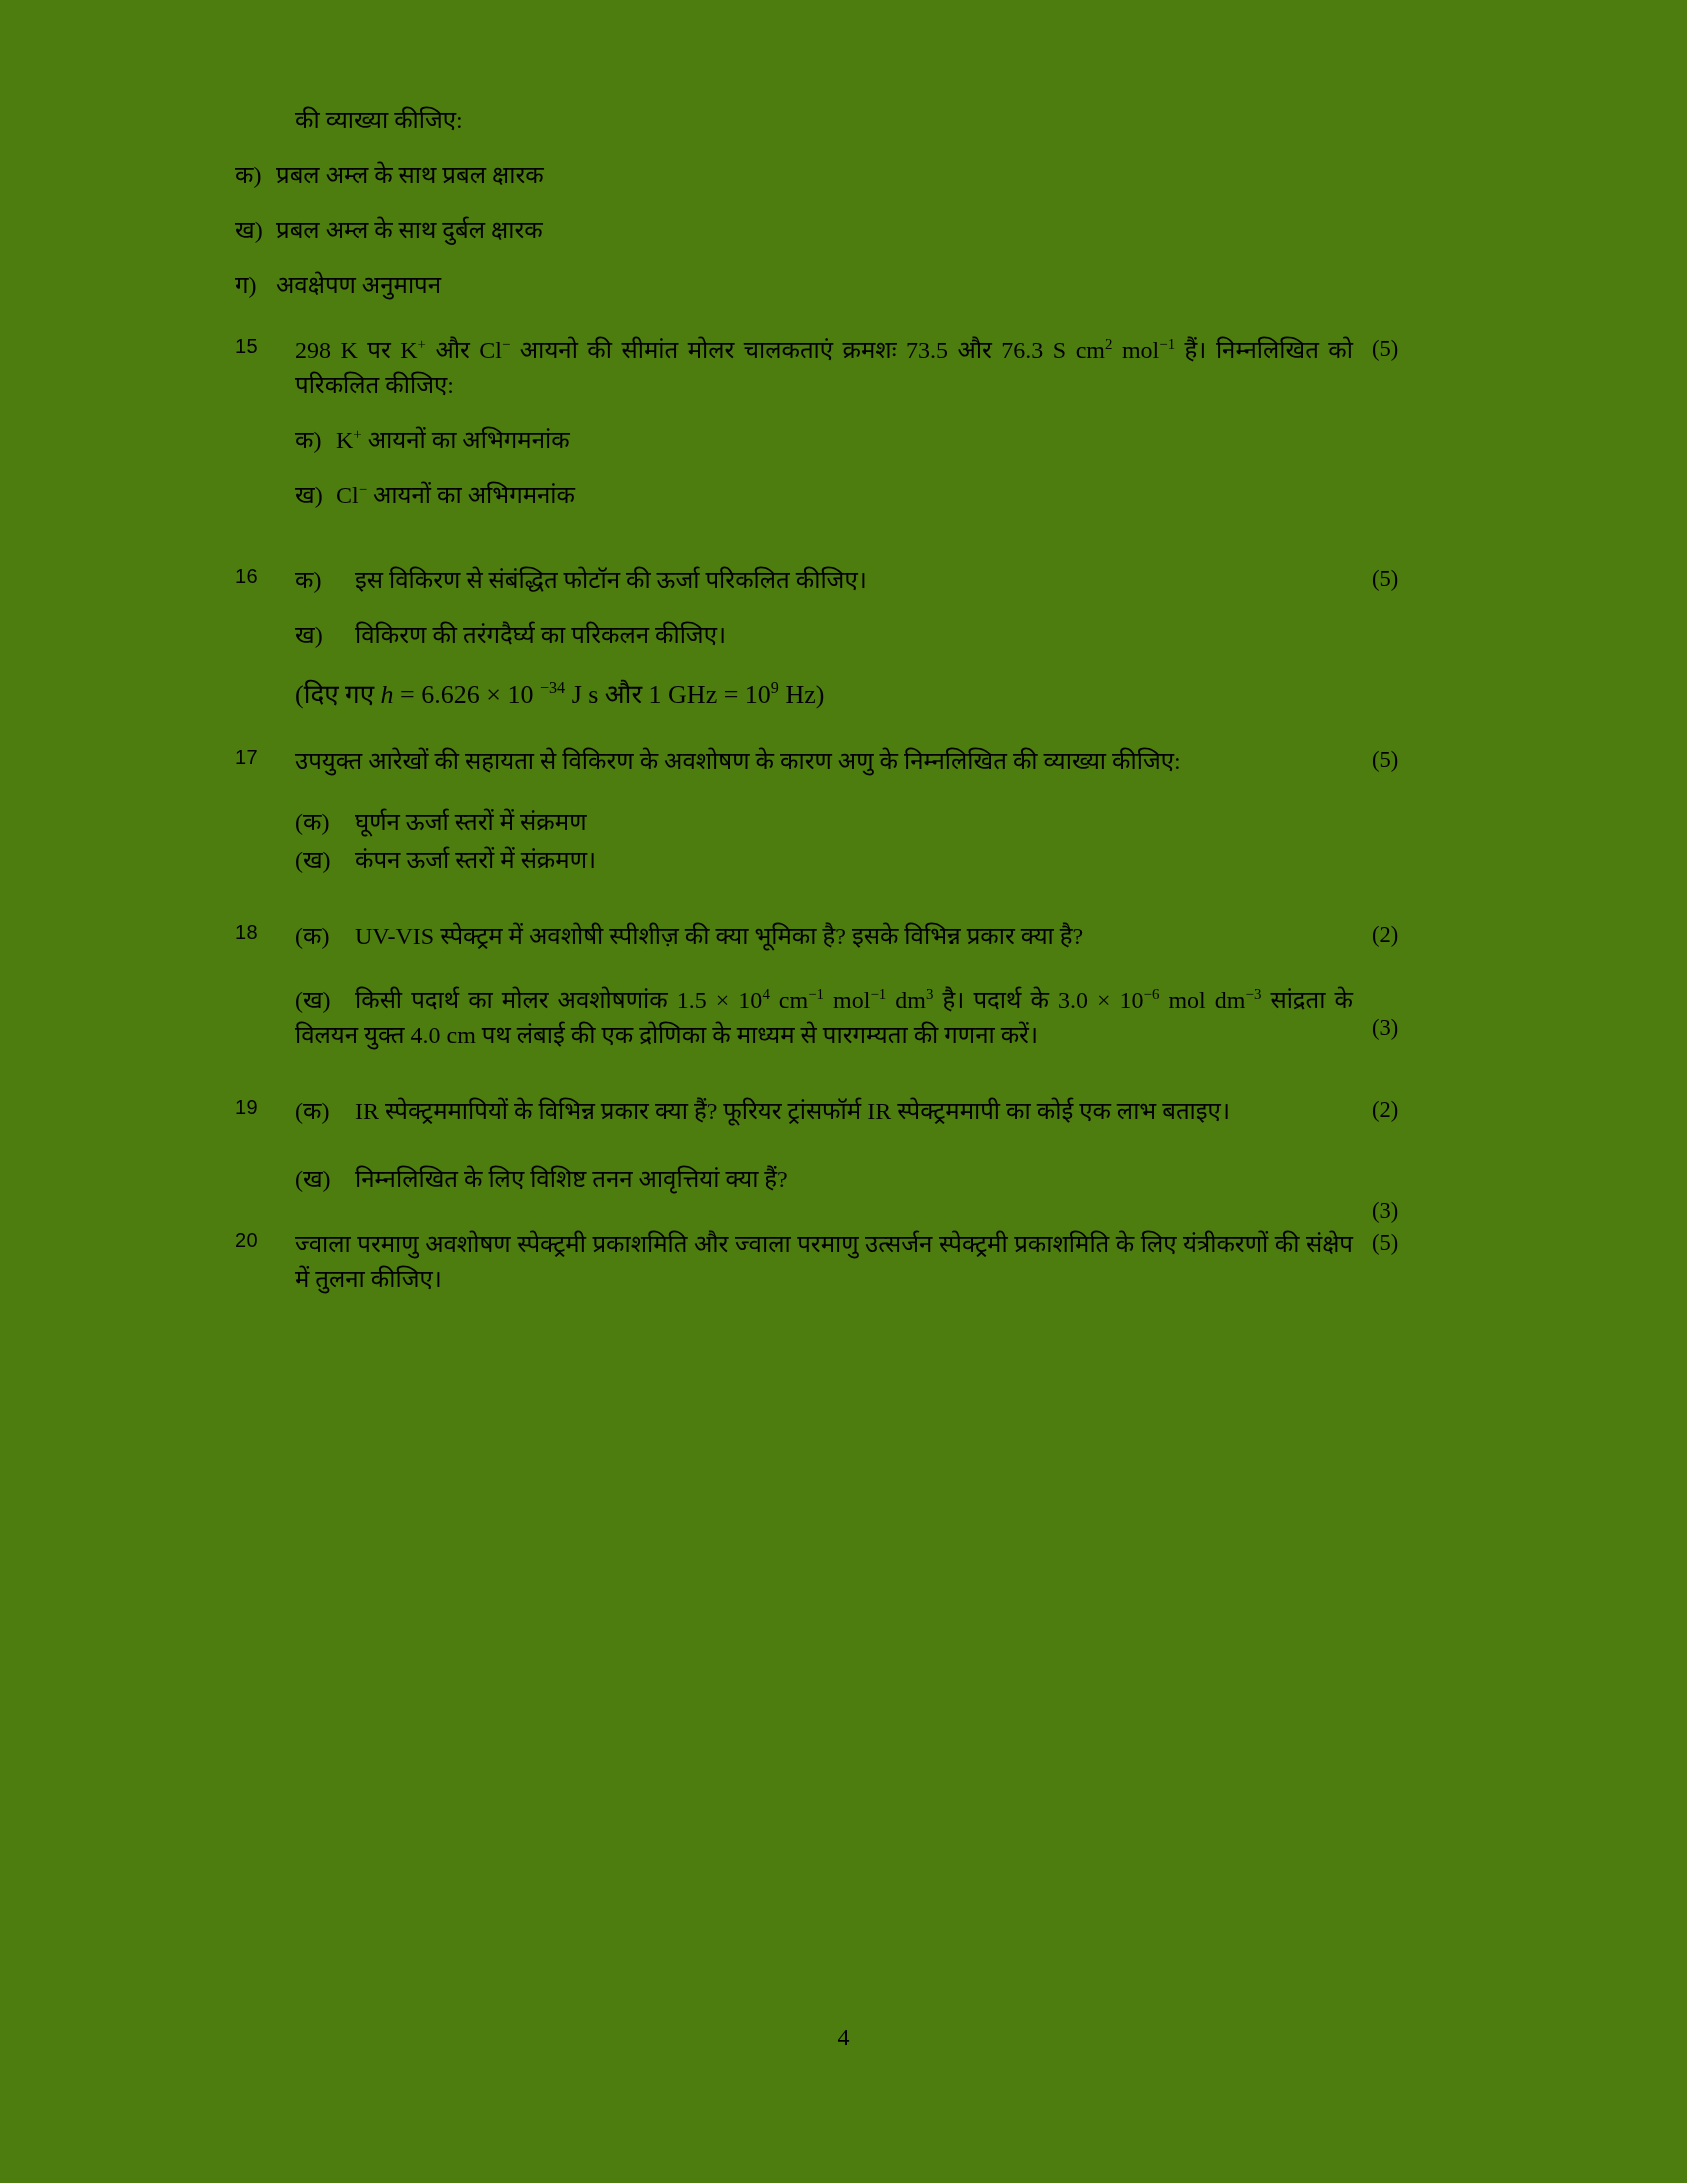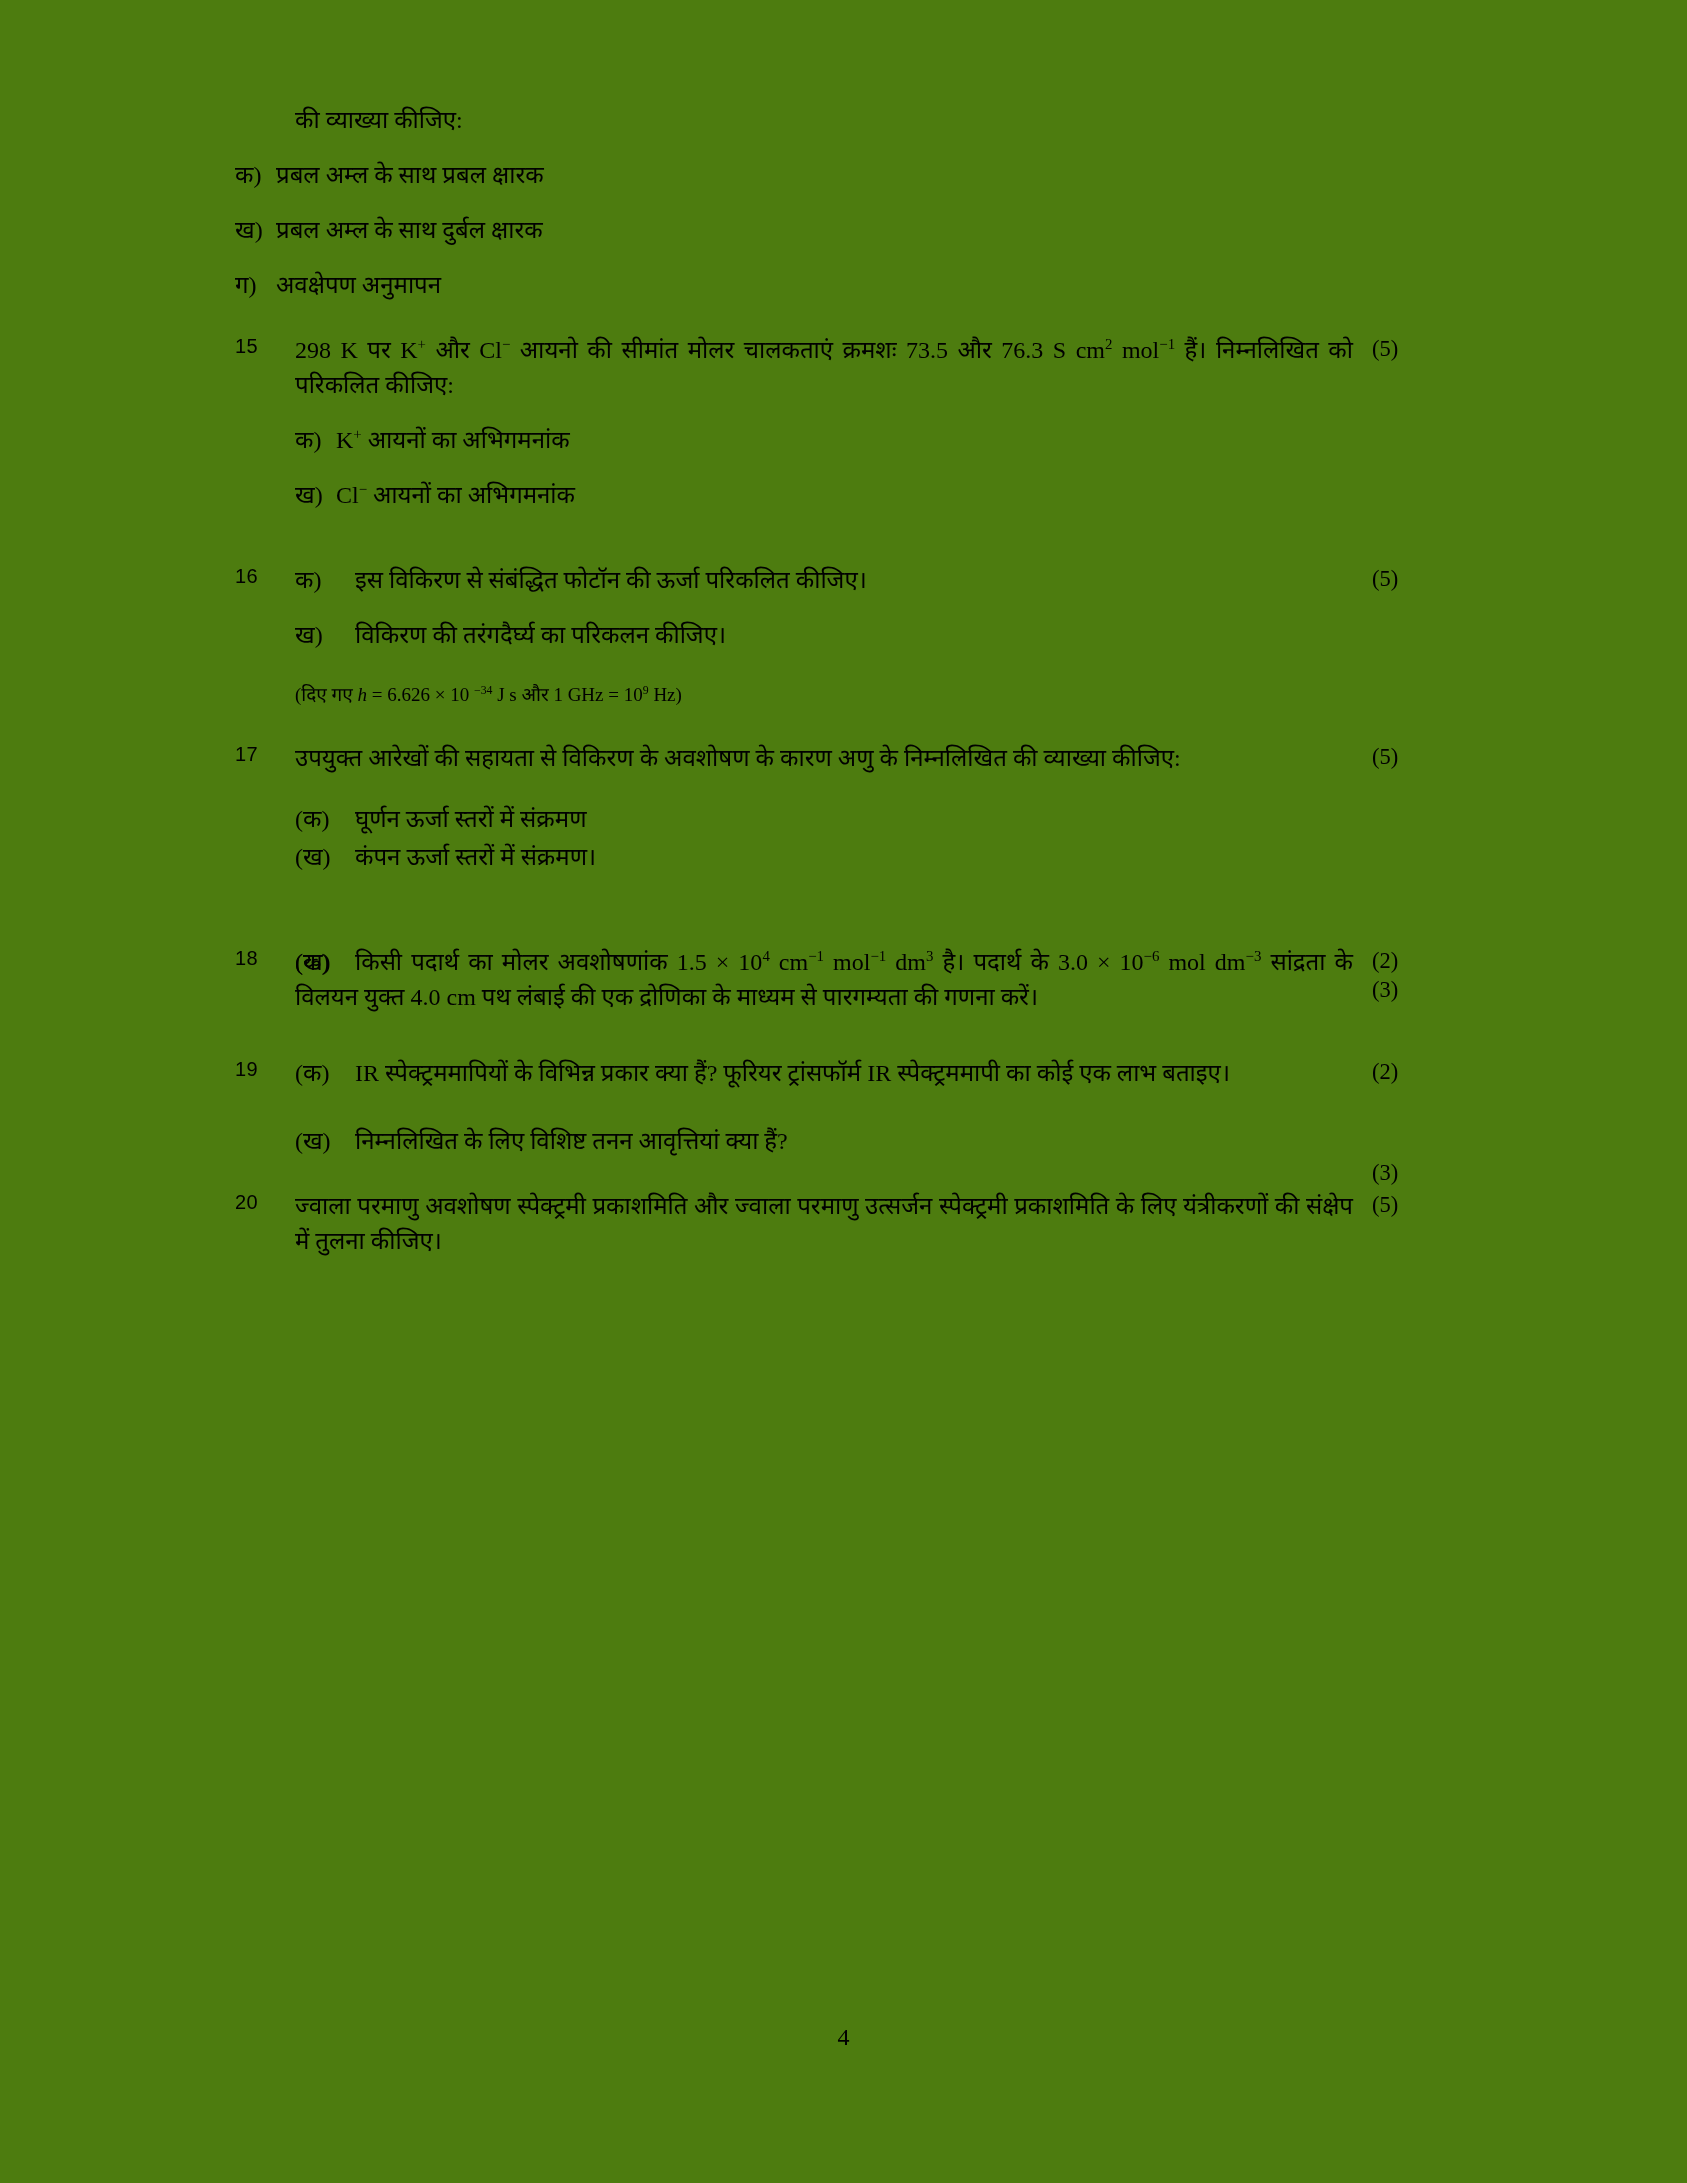--- a/index.html
+++ b/index.html
@@ -86,21 +86,21 @@
   }
   .sub-text.nojust { text-align: left; }
 
   
   .sub-narrow .sub-label { width: 41px; }
   .sub-narrow .sub-text  { margin-left: 41px; }
   .block-gap-md { height: 30px; }
   .block-gap-lg { height: 41px; }
 
   .plain-line {
-    font-size: 19px;
+    font-size: 26px;
     line-height: 1.46;
   }
 
   sup, sub {
     font-size: 0.62em;
     line-height: 0;
   }
   sup { vertical-align: super; }
 
   .it { font-style: italic; }
@@ -197,20 +197,21 @@
 
     <div class="block-gap-lg"></div>
 
     <div class="q-row">
       <div class="qnum">18</div>
 
       <div class="qbody" style="position:relative;">
         <div class="marks" style="right:-79px;top:0;">(2)</div>
         <div class="sub" style="margin-top:0;">
           <span class="sub-label">(क)</span>
+          <span class="sub-text nojust">UV-VIS स्पेक्ट्रम में अवशोषी स्पीशीज़ की क्या भूमिका है? इसके विभिन्न प्रकार क्या है?</span>
         </div>
       </div>
 
       <div class="qbody" style="position:relative;">
         <div class="marks" style="right:-79px;top:29px;">(3)</div>
         <div class="sub" style="margin-top:29px;">
           <span class="sub-label">(ख)</span>
           <span class="sub-text"><span>किसी पदार्थ का मोलर अवशोषणांक 1.5 × 10</span><sup>4</sup><span> cm</span><sup>−1</sup><span> mol</span><sup>−1</sup><span> dm</span><sup>3</sup><span> है। पदार्थ के 3.0 × 10</span><sup>−6</sup><span> mol dm</span><sup>−3</sup><span> सांद्रता के विलयन युक्त 4.0 cm पथ लंबाई की एक द्रोणिका के माध्यम से पारगम्यता की गणना करें।</span></span>
         </div>
       </div>

